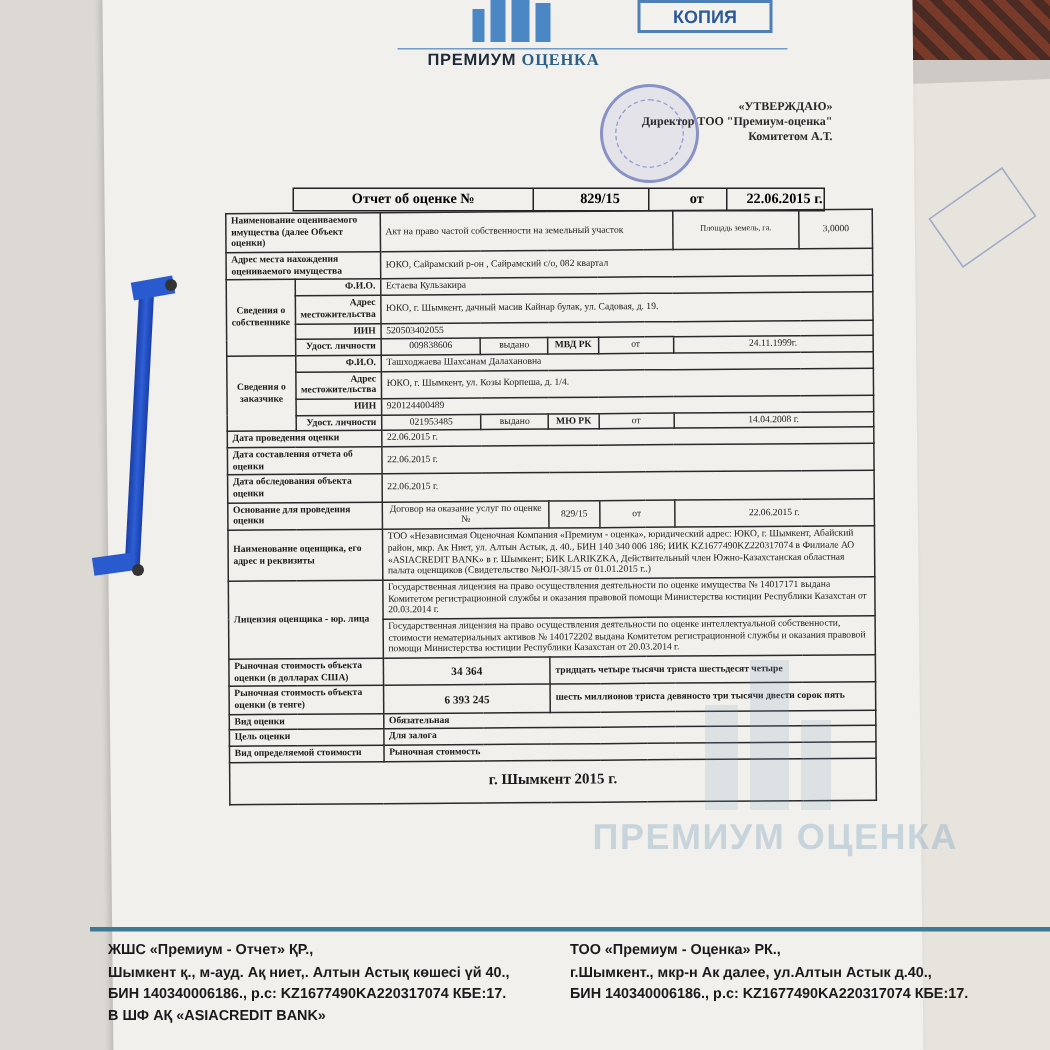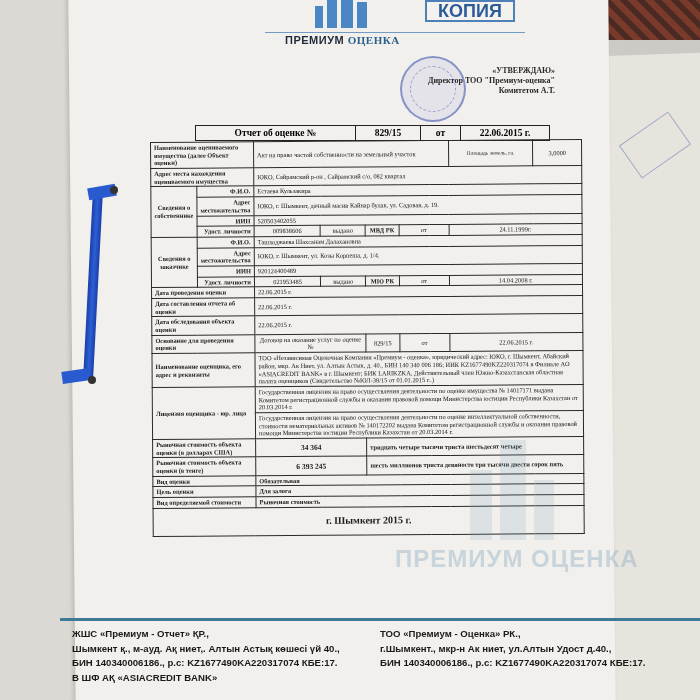--- a/index.html
+++ b/index.html
@@ -44,32 +44,32 @@
 
   .logo { position: absolute; left: 285px; top: 0; width: 120px; height: 50px; }
   .logo-bldg { position: absolute; bottom: 22px; background: #4b86c5; }
   .logo-text { position: absolute; left: 285px; top: 34px; font-family: "Liberation Sans", sans-serif;
     font-weight: bold; font-size: 11px; color: #1e2a3a; letter-spacing: 0.5px; }
   .logo-text .accent { color: #2a5f8a; font-family: Liberation Serif, serif; }
   .logo-line { position: absolute; left: 265px; top: 32px; width: 260px; height: 1px; background: #6f9bc4; }
   .kopia {
     position: absolute; left: 425px; top: 0; width: 90px; height: 22px;
     border: 2px solid #4d7fb8; color: #2b5a99; font-family: "Liberation Sans", sans-serif;
-    font-weight: bold; font-size: 18px; text-align: center; line-height: 18px; background: #f4f2ee;
+    font-weight: bold; font-size: 12px; text-align: center; line-height: 18px; background: #f4f2ee;
   }
   .stamp {
     position: absolute; left: 400px; top: 56px; width: 66px; height: 66px; border-radius: 50%;
     border: 2px solid rgba(60,80,170,0.55); background: rgba(120,140,210,0.12);
   }
   .stamp-inner { position: absolute; left: 8px; top: 8px; width: 46px; height: 46px; border-radius: 50%;
     border: 1px dashed rgba(60,80,170,0.45); }
   .approve { position: absolute; left: 405px; top: 66px; width: 150px; font-size: 8px; font-weight: bold; color: #2a2a2a; line-height: 10px; text-align: right; }
 
   .report-header { position: absolute; left: 195px; top: 125px; width: 355px; height: 16px; display: flex;
-    border: 1.5px solid #222; font-weight: bold; font-size: 9.5px; background: #f2f0ec; }
+    border: 1.5px solid #222; font-weight: bold; font-size: 9.5px; background: #f2f0ec; gap: 12px; }
   .report-header > div { border-right: 1px solid #222; display: flex; align-items: center; justify-content: center; }
   .report-header > div:last-child { border-right: none; }
 
   table.main {
     position: absolute; left: 150px; top: 142px; width: 432px;
     border-collapse: collapse; font-size: 6.4px; color: #1a1a1a; line-height: 1.2;
     transform: rotate(-0.4deg); transform-origin: left top;
   }
   table.main td { border: 1px solid #2a2a2a; padding: 1px 3px; vertical-align: middle; }
   .lbl { font-weight: bold; }
@@ -267,15 +267,15 @@
 
 <div class="footer-line"></div>
 <div class="footer left">
   <div>ЖШС «Премиум - Отчет» ҚР.,</div>
   <div>Шымкент қ., м-ауд. Ақ ниет,. Алтын Астық көшесі үй 40.,</div>
   <div>БИН 140340006186., р.с: KZ1677490KA220317074 КБЕ:17.</div>
   <div>В ШФ АҚ «ASIACREDIT BANK»</div>
 </div>
 <div class="footer right">
   <div>ТОО «Премиум - Оценка» РК.,</div>
-  <div>г.Шымкент., мкр-н Ак ниет, ул.Алтын Удост д.40.,</div>
+  <div>г.Шымкент., мкр-н Ак далее, ул.Алтын Астык д.40.,</div>
   <div>БИН 140340006186., р.с: KZ1677490KA220317074 КБЕ:17.</div>
 </div>
 
 </body></html>

